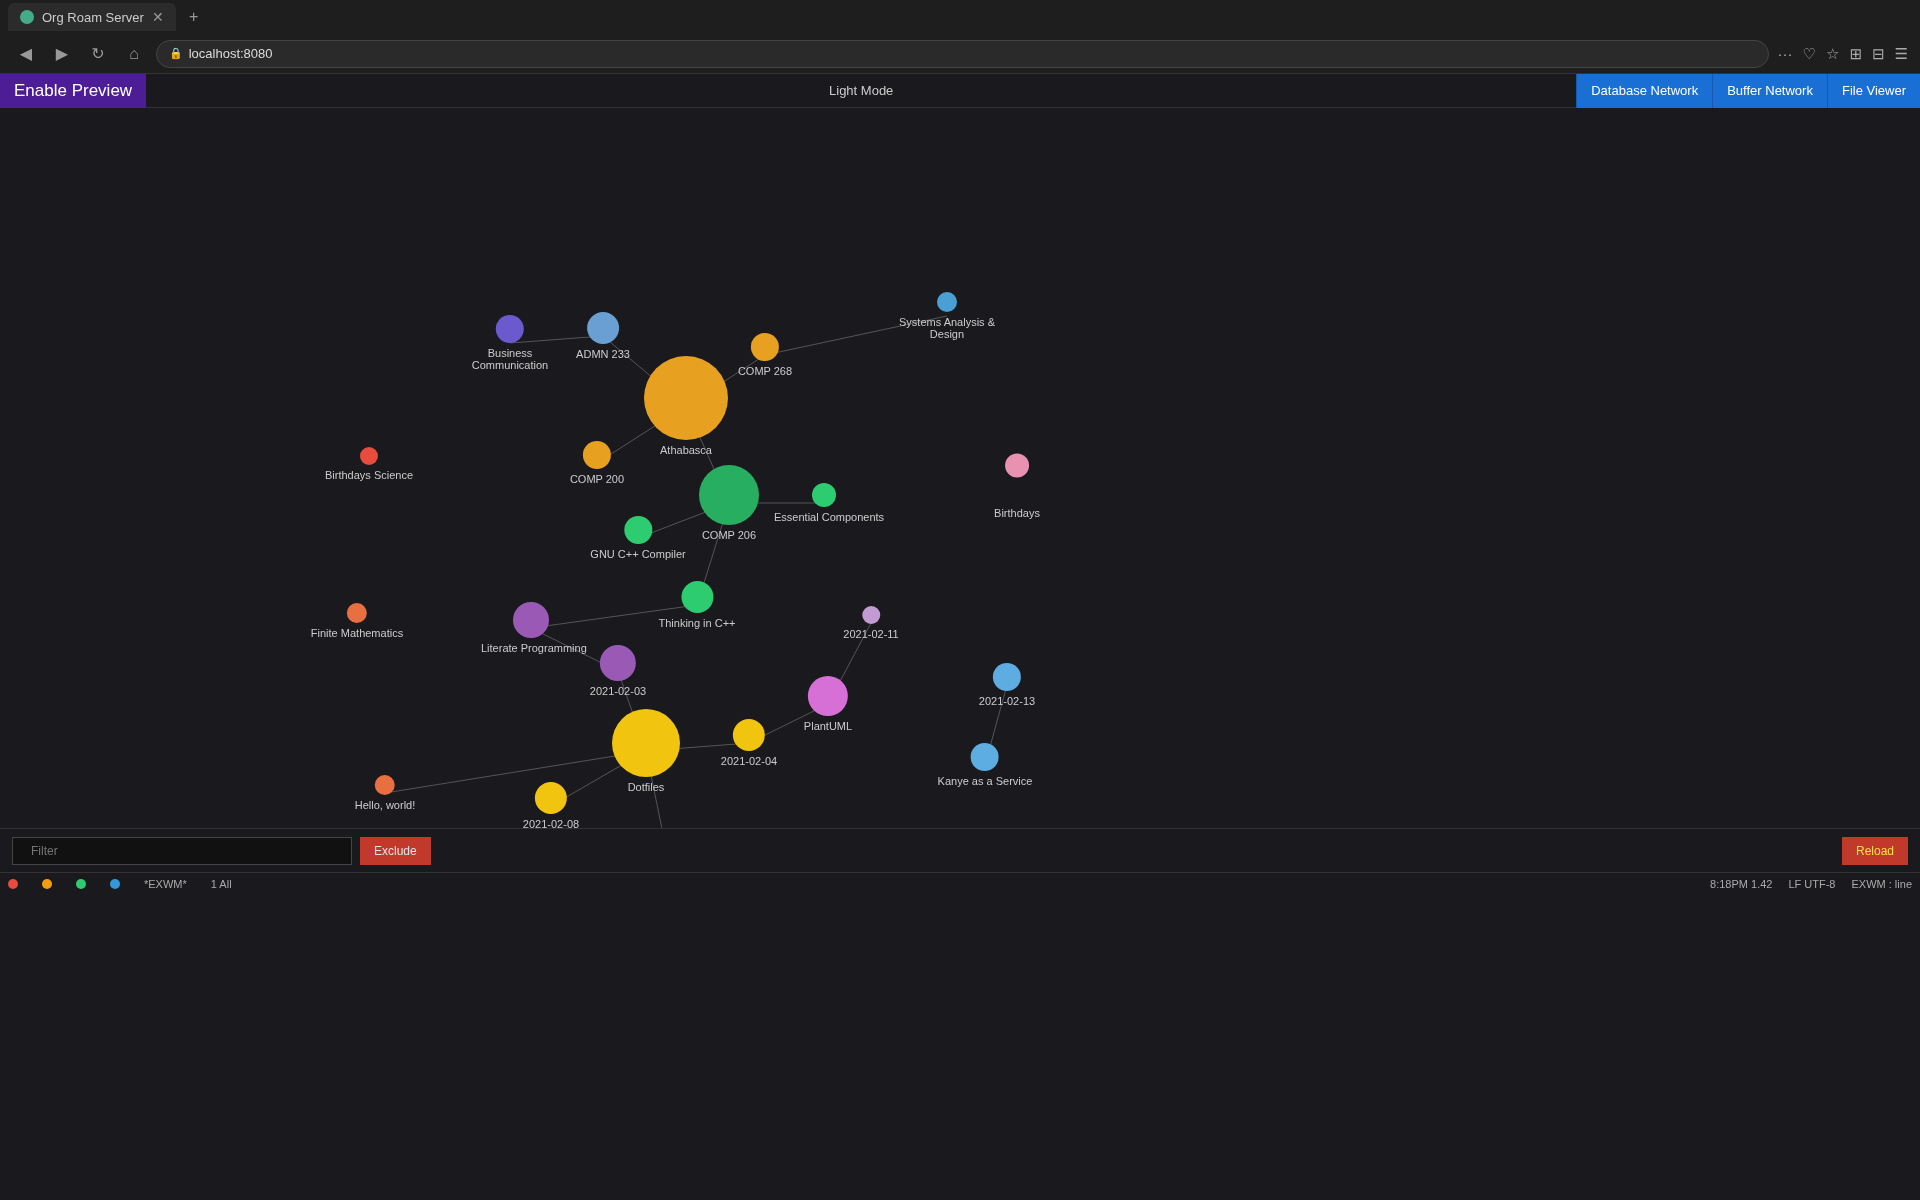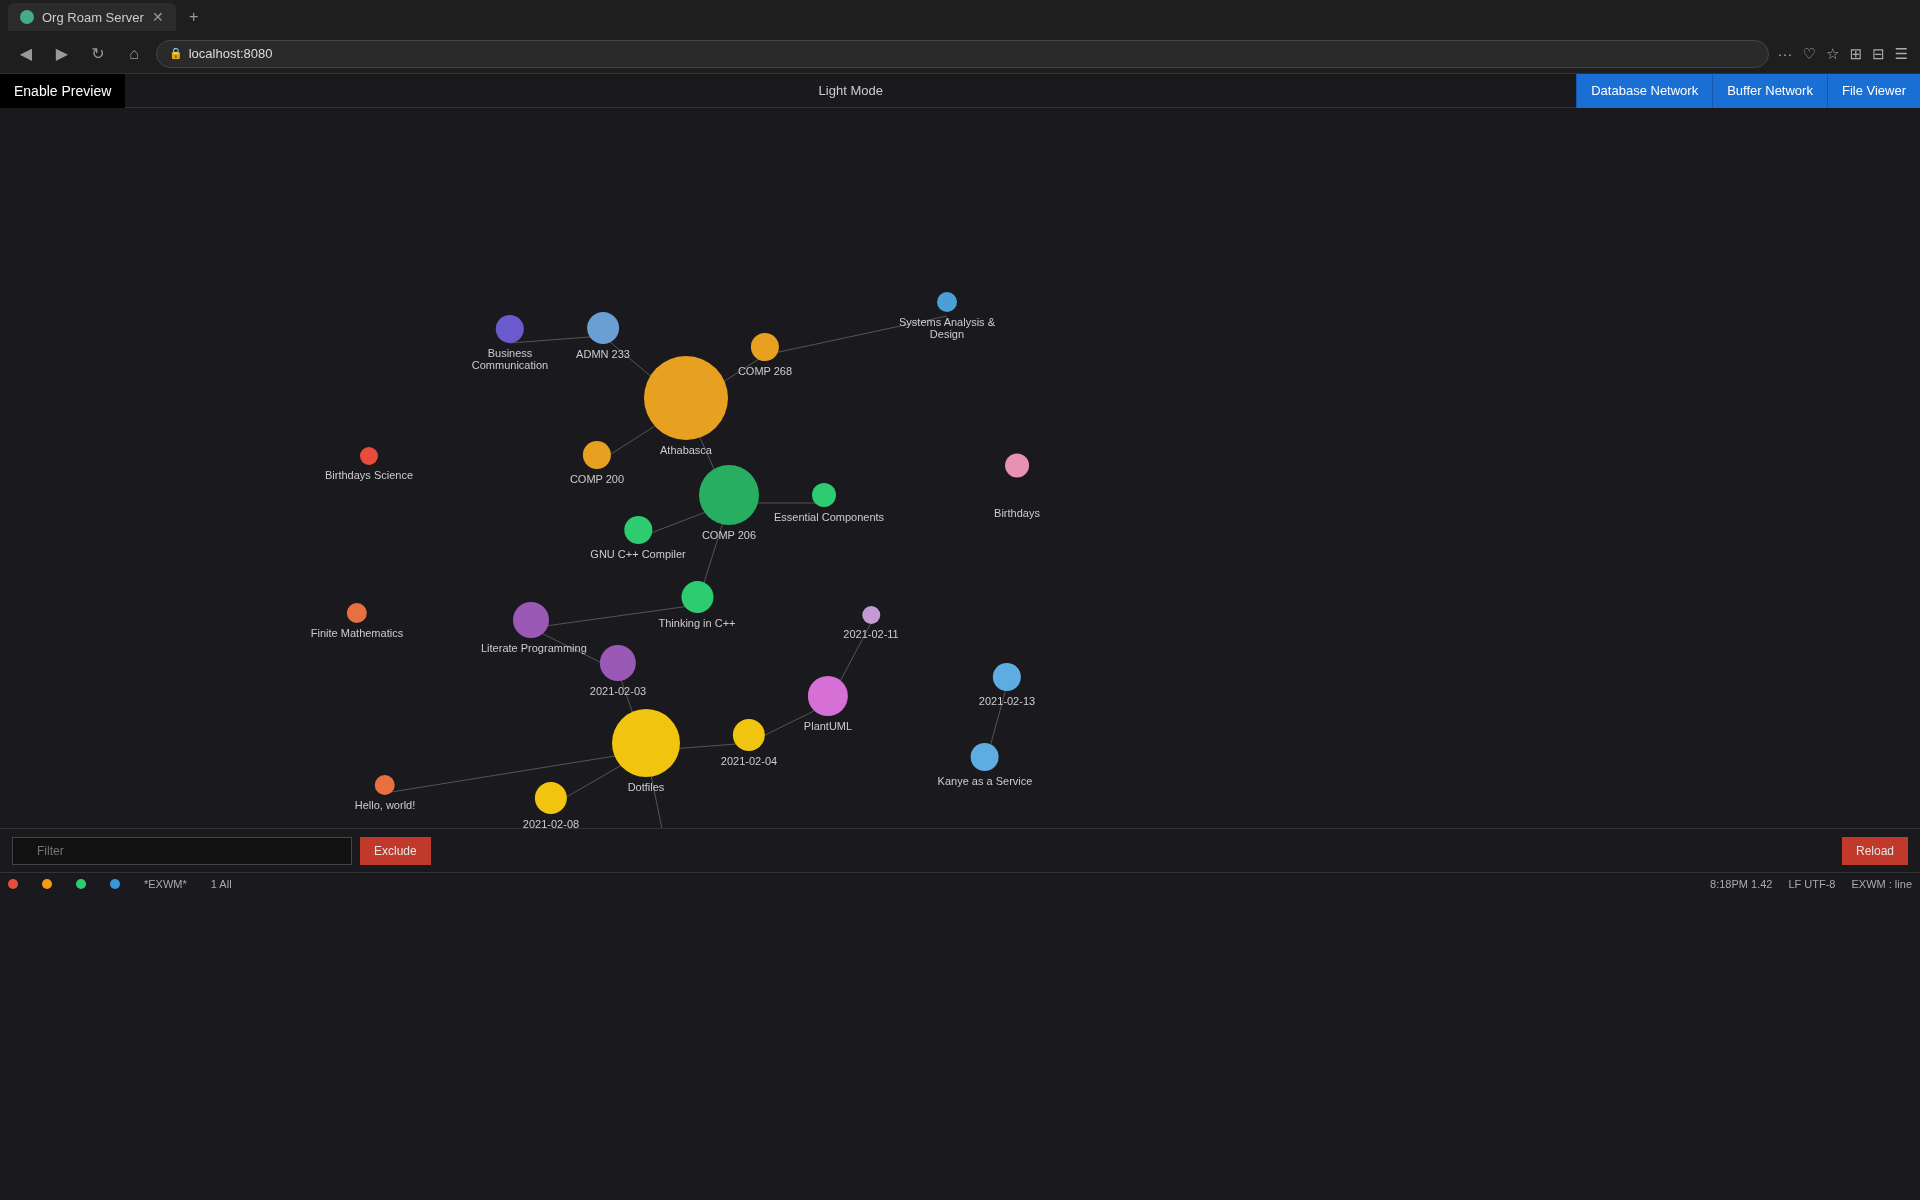--- a/index.html
+++ b/index.html
@@ -12,42 +12,42 @@
     .tab .favicon { width: 14px; height: 14px; background: #4a8; border-radius: 50%; }
     .tab .close-btn { font-size: 14px; color: #999; cursor: pointer; }
     .address-bar { display: flex; align-items: center; background: #1e1e1e; height: 40px; padding: 0 12px; gap: 8px; border-bottom: 1px solid #333; }
     .nav-btn { color: #999; font-size: 16px; width: 28px; text-align: center; cursor: pointer; }
     .url-box { flex: 1; background: #2a2a2a; border: 1px solid #444; border-radius: 20px; height: 28px; display: flex; align-items: center; padding: 0 12px; font-size: 13px; color: #ddd; }
     .url-box .lock-icon { color: #aaa; margin-right: 6px; font-size: 11px; }
     .toolbar-right { display: flex; gap: 10px; color: #aaa; font-size: 15px; }
 
     
     .app-bar { display: flex; align-items: center; background: #1a1a1e; height: 34px; border-bottom: 1px solid #333; }
-    .enable-preview-btn { background: #000000; color: white; border: none; padding: 6px 14px; font-size: 14px; cursor: pointer; height: 34px; }
+    .enable-preview-btn { background: #4c1d95; color: white; border: none; padding: 6px 14px; font-size: 17px; cursor: pointer; height: 34px; }
     .light-mode-label { flex: 1; text-align: center; color: #ccc; font-size: 13px; }
     .nav-tabs { display: flex; }
     .nav-tab { background: #1a6fd4; color: white; border: none; padding: 6px 14px; font-size: 13px; cursor: pointer; height: 34px; border-left: 1px solid #1558b0; }
     .nav-tab.active { background: #1a6fd4; }
 
     
     .network-canvas { position: relative; width: 100%; height: 720px; background: #1a1a1e; overflow: hidden; }
 
     
     .node { position: absolute; display: flex; flex-direction: column; align-items: center; transform: translate(-50%, -50%); }
     .node-circle { border-radius: 50%; }
     .node-label { color: #ccc; font-size: 11px; text-align: center; margin-top: 4px; white-space: nowrap; }
 
     
     .edges-svg { position: absolute; top: 0; left: 0; width: 100%; height: 100%; pointer-events: none; }
 
     
     .filter-bar { display: flex; align-items: center; background: #1a1a1e; border-top: 1px solid #333; height: 44px; padding: 0 12px; gap: 8px; }
-    .filter-input { flex: 1; max-width: 340px; background: #111; border: 1px solid #444; color: #ccc; height: 28px; padding: 0 24px; font-size: 12px; }
+    .filter-input { flex: 1; max-width: 340px; background: #111; border: 1px solid #444; color: #ccc; height: 28px; padding: 0 18px; font-size: 12px; }
     .exclude-btn { background: #c0392b; color: #e5e5e5; border: none; padding: 5px 14px; font-size: 12px; cursor: pointer; height: 28px; }
-    .reload-btn { margin-left: auto; background: #c0392b; color: #e5e5e5; border: none; padding: 5px 14px; font-size: 12px; cursor: pointer; height: 28px; }
+    .reload-btn { margin-left: auto; background: #c0392b; color: #fde047; border: none; padding: 5px 14px; font-size: 12px; cursor: pointer; height: 28px; }
 
     
     .status-bar { display: flex; align-items: center; background: #1a1a1e; border-top: 1px solid #333; height: 22px; padding: 0 8px; gap: 24px; font-size: 11px; color: #aaa; }
     .status-dot-red { width: 10px; height: 10px; background: #e74c3c; border-radius: 50%; }
     .status-dot-yellow { width: 10px; height: 10px; background: #f39c12; border-radius: 50%; }
     .status-dot-green { width: 10px; height: 10px; background: #2ecc71; border-radius: 50%; }
     .status-dot-blue { width: 10px; height: 10px; background: #3498db; border-radius: 50%; }
     .status-right { margin-left: auto; display: flex; gap: 16px; }
   </style>
 </head>

